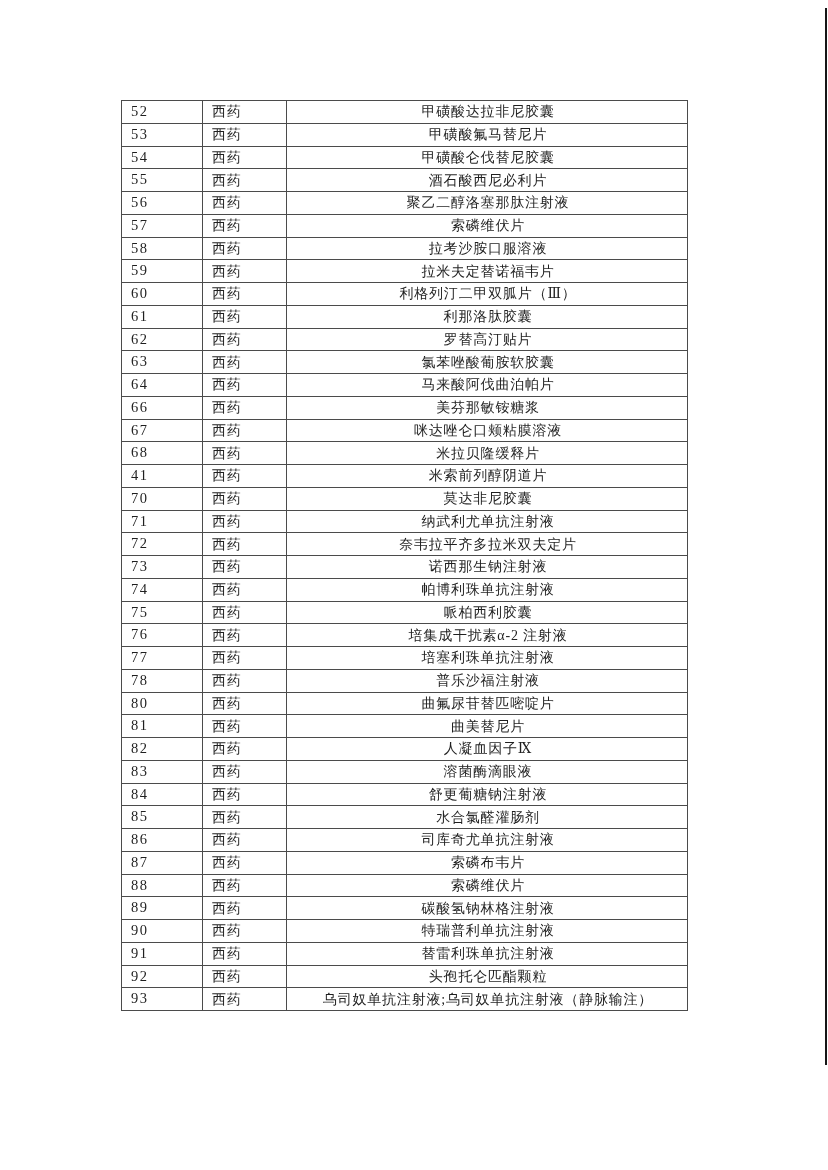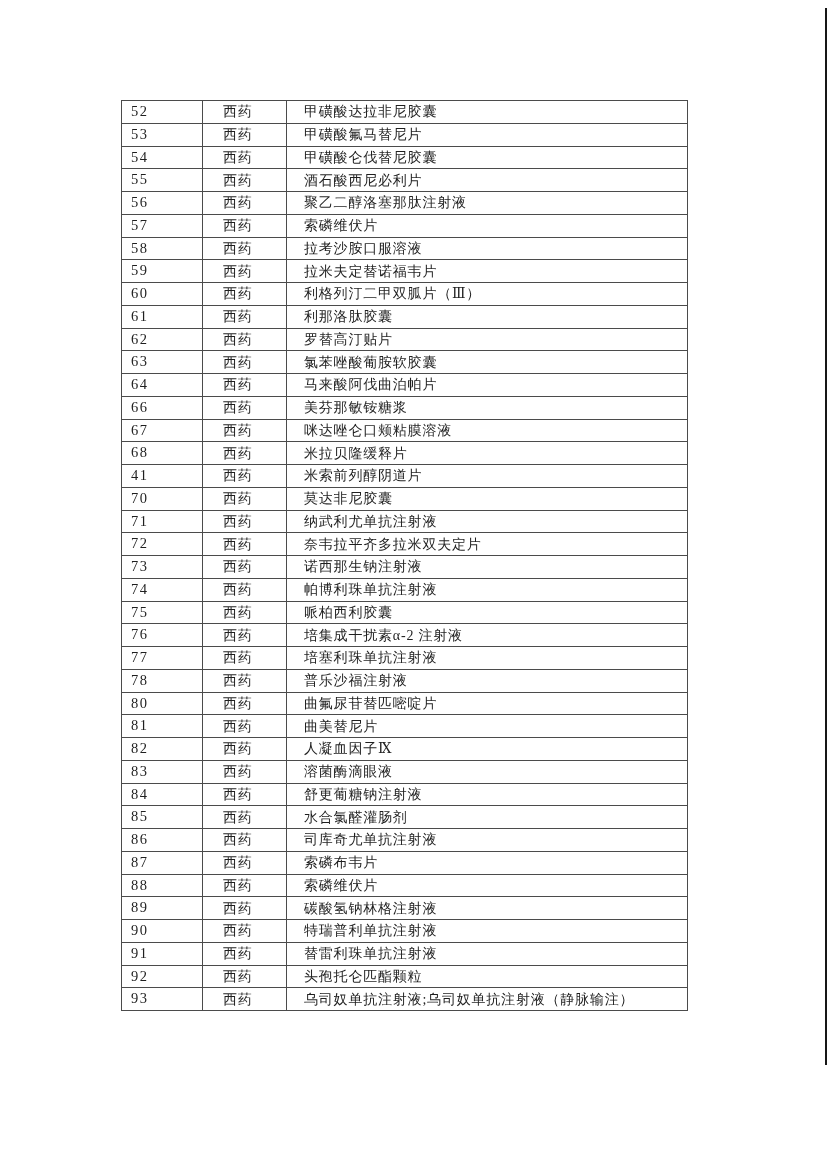--- a/index.html
+++ b/index.html
@@ -33,25 +33,26 @@
     padding: 0 6px;
     vertical-align: middle;
     overflow: hidden;
   }
   table.drug-table td.num-cell {
     padding-left: 9px;
     letter-spacing: 1.5px;
     font-size: 14.5px;
   }
   table.drug-table td.cat-cell {
-    padding-left: 20px;
+    padding-left: 9px;
   }
   table.drug-table td.name-cell {
     padding-left: 17px;
     padding-right: 15px;
+    text-align: center;
   }
   .page-number {
     position: absolute;
     top: 1066px;
     left: 0;
     width: 828px;
     text-align: center;
     font-size: 14px;
     color: #2a2a2a;
   }

